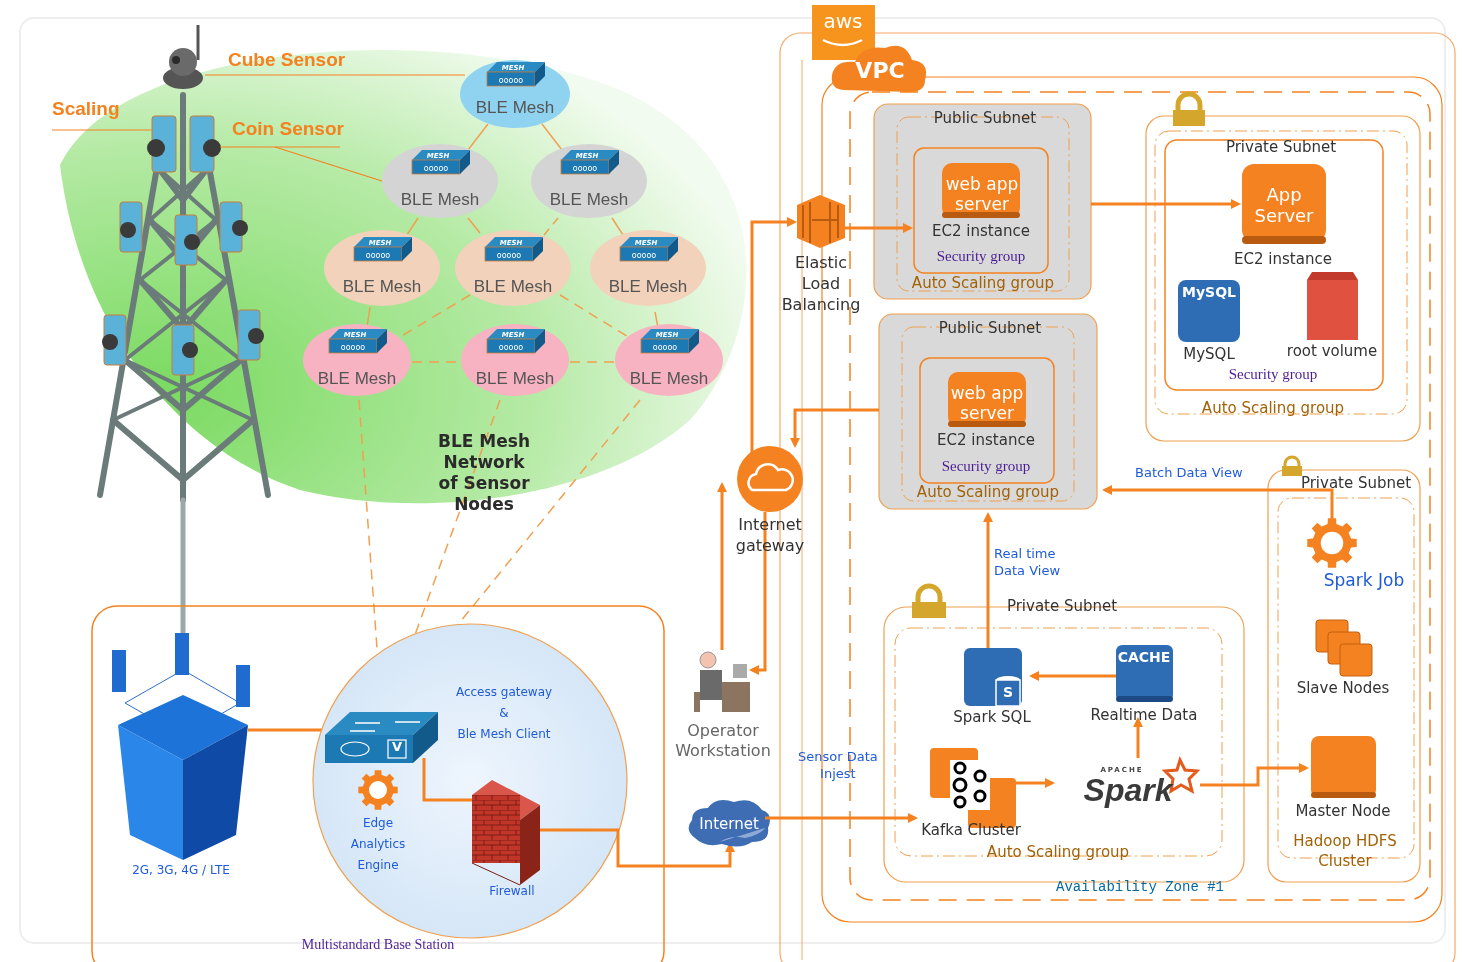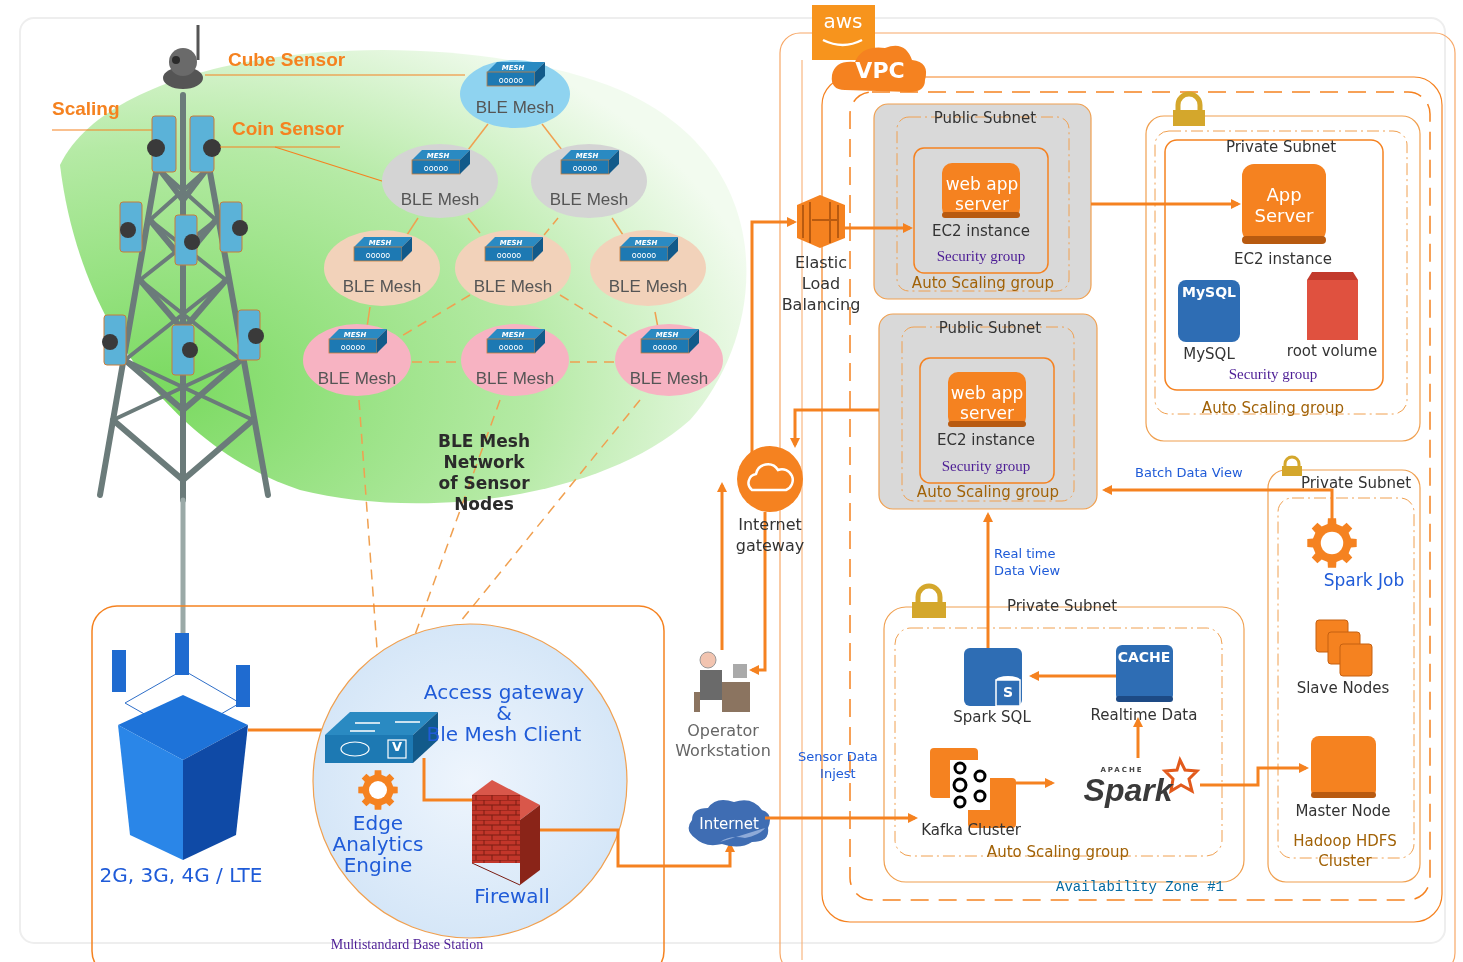--- a/index.html
+++ b/index.html
@@ -4,21 +4,21 @@
 <style>
   html, body { margin:0; padding:0; background:#ffffff; }
   body { width:1463px; height:962px; position:relative; overflow:hidden; font-family:"DejaVu Sans", sans-serif; }
   svg#diagram { position:absolute; left:0; top:0; }
   .lbl { position:absolute; white-space:nowrap; line-height:1.15; }
   .c { text-align:center; transform:translateX(-50%); }
   .orange-bold { color:#f58220; font-weight:bold; font-size:19px; font-family:"Liberation Sans", sans-serif; }
   .mesh-label { color:#555; font-size:17px; font-family:"Liberation Sans", sans-serif; }
   .gray-label { color:#444; font-size:16px; font-family:"DejaVu Sans", sans-serif; }
   .dark-label { color:#a16207; font-size:15px; font-family:"DejaVu Sans", sans-serif; }
-  .blue-label { color:#1f5bd8; font-size:20px; font-family:"DejaVu Sans", sans-serif; }
+  .blue-label { color:#1f5bd8; font-size:12px; font-family:"DejaVu Sans", sans-serif; }
   .blue-small { color:#1f5bd8; font-size:13px; font-family:"DejaVu Sans", sans-serif; }
   .red-label { color:#4c1d95; font-size:15px; font-family:Liberation Serif, serif;text-align:center; }
   .white-label { color:#fff; font-size:17px; font-family:"DejaVu Sans", sans-serif; }
   .ble-title { color:#2b2b2b; font-weight:bold; font-size:17px; font-family:"DejaVu Sans", sans-serif; text-align:center; }
   .az-label { color:#0369a1; font-size:14px; font-family:Liberation Mono, monospace; }
 </style>
 </head>
 <body>
 
 <svg id="diagram" width="1463" height="962" viewBox="0 0 1463 962">
@@ -398,21 +398,21 @@
   <div>Access gateway</div>
   <div>&amp;</div>
   <div>Ble Mesh Client</div>
 </div>
 <div class="lbl blue-label c" style="left:378px;top:813px;line-height:21px;">
   <div>Edge</div>
   <div>Analytics</div>
   <div>Engine</div>
 </div>
 <div class="lbl blue-label c" style="left:512px;top:885px;">Firewall</div>
-<div class="lbl red-label c" style="left:378px;top:937px;font-size:14px;margin-left:29px;">Multistandard Base Station</div>
+<div class="lbl red-label c" style="left:378px;top:937px;font-size:14px;">Multistandard Base Station</div>
 <div class="lbl c" style="left:397px;top:740px;color:#fff;font-weight:bold;font-size:13px;">V</div>
 
 <div class="lbl c" style="left:729px;top:816px;color:#fff;font-size:15px;">Internet</div>
 <div class="lbl gray-label c" style="left:723px;top:721px;line-height:20px;color:#666;">
   <div>Operator</div>
   <div>Workstation</div>
 </div>
 <div class="lbl gray-label c" style="left:770px;top:514px;line-height:21px;color:#333;">
   <div>Internet</div>
   <div>gateway</div>

